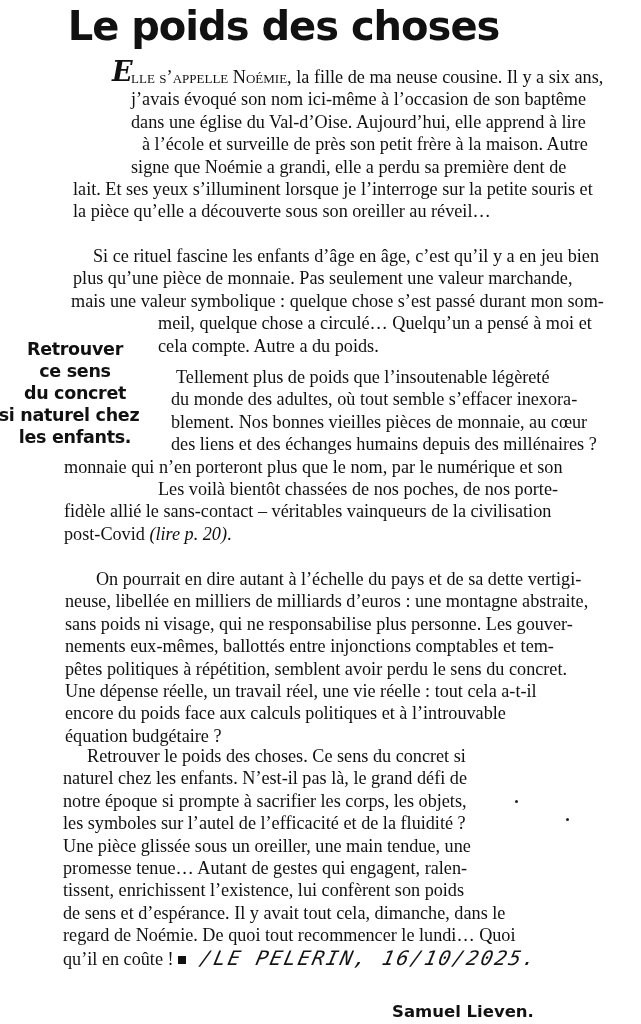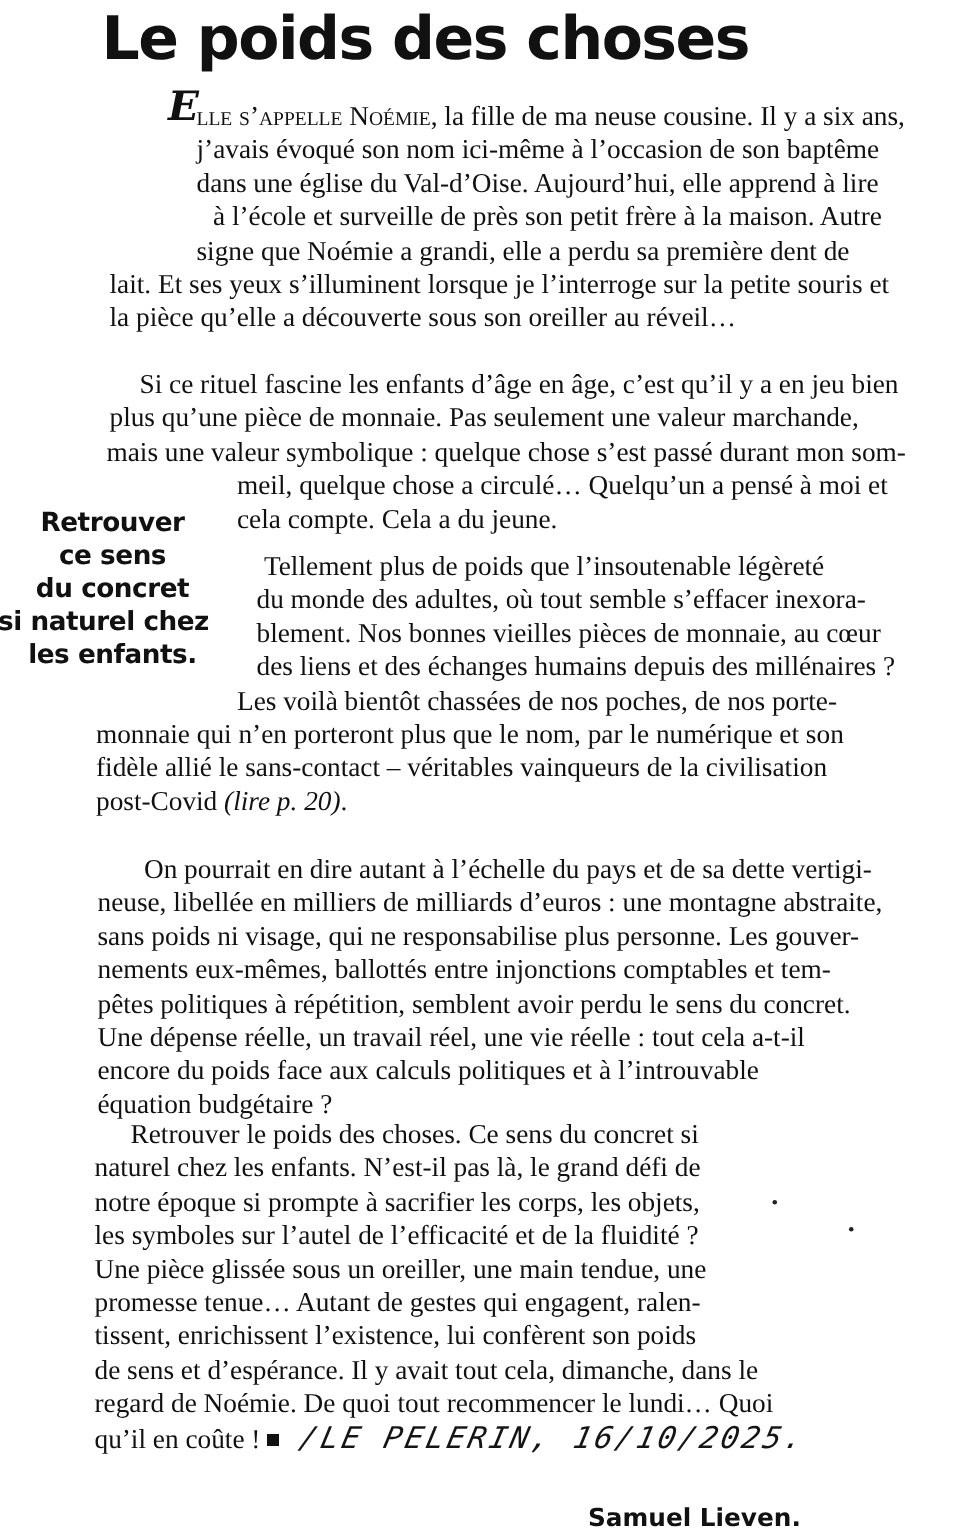--- a/index.html
+++ b/index.html
@@ -50,38 +50,38 @@
   <span class="line" style="margin-left:3px;">signe que Noémie a grandi, elle a perdu sa première dent de</span>
   <span class="line" style="margin-left:-55px;">lait. Et ses yeux s’illuminent lorsque je l’interroge sur la petite souris et</span>
   <span class="line" style="margin-left:-55px;">la pièce qu’elle a découverte sous son oreiller au réveil…</span>
 </div>
 
 <div class="p body-text" style="left:73px; top:245px;">
   <span class="line" style="margin-left:20px;">Si ce rituel fascine les enfants d’âge en âge, c’est qu’il y a en jeu bien</span>
   <span class="line">plus qu’une pièce de monnaie. Pas seulement une valeur marchande,</span>
   <span class="line" style="margin-left:-2px;">mais une valeur symbolique : quelque chose s’est passé durant mon som-</span>
   <span class="line" style="margin-left:85px;">meil, quelque chose a circulé… Quelqu’un a pensé à moi et</span>
-  <span class="line" style="margin-left:85px;">cela compte. Cela a du jeune.</span>
+  <span class="line" style="margin-left:85px;">cela compte. Autre a du poids.</span>
 </div>
 
 <div class="pullquote">
   <span class="line">Retrouver</span>
   <span class="line">ce sens</span>
   <span class="line">du concret</span>
   <span class="line" style="margin-left:-12px;">si naturel chez</span>
   <span class="line">les enfants.</span>
 </div>
 
 <div class="p body-text" style="left:158px; top:366px;">
   <span class="line" style="margin-left:18px;">Tellement plus de poids que l’insoutenable légèreté</span>
   <span class="line" style="margin-left:13px;">du monde des adultes, où tout semble s’effacer inexora-</span>
   <span class="line" style="margin-left:13px;">blement. Nos bonnes vieilles pièces de monnaie, au cœur</span>
   <span class="line" style="margin-left:13px;">des liens et des échanges humains depuis des millénaires ?</span>
+  <span class="line" style="margin-left:-94px;">monnaie qui n’en porteront plus que le nom, par le numérique et son</span>
   <span class="line" style="margin-left:0px;">Les voilà bientôt chassées de nos poches, de nos porte-</span>
-  <span class="line" style="margin-left:-94px;">monnaie qui n’en porteront plus que le nom, par le numérique et son</span>
   <span class="line" style="margin-left:-94px;">fidèle allié le sans-contact – véritables vainqueurs de la civilisation</span>
   <span class="line" style="margin-left:-94px;"><span>post-Covid </span><em>(lire p. 20)</em><span>.</span></span>
 </div>
 
 <div class="p body-text" style="left:65px; top:568px;">
   <span class="line" style="margin-left:24px;text-align:center;">On pourrait en dire autant à l’échelle du pays et de sa dette vertigi-</span>
   <span class="line">neuse, libellée en milliers de milliards d’euros : une montagne abstraite,</span>
   <span class="line">sans poids ni visage, qui ne responsabilise plus personne. Les gouver-</span>
   <span class="line">nements eux-mêmes, ballottés entre injonctions comptables et tem-</span>
   <span class="line">pêtes politiques à répétition, semblent avoir perdu le sens du concret.</span>

